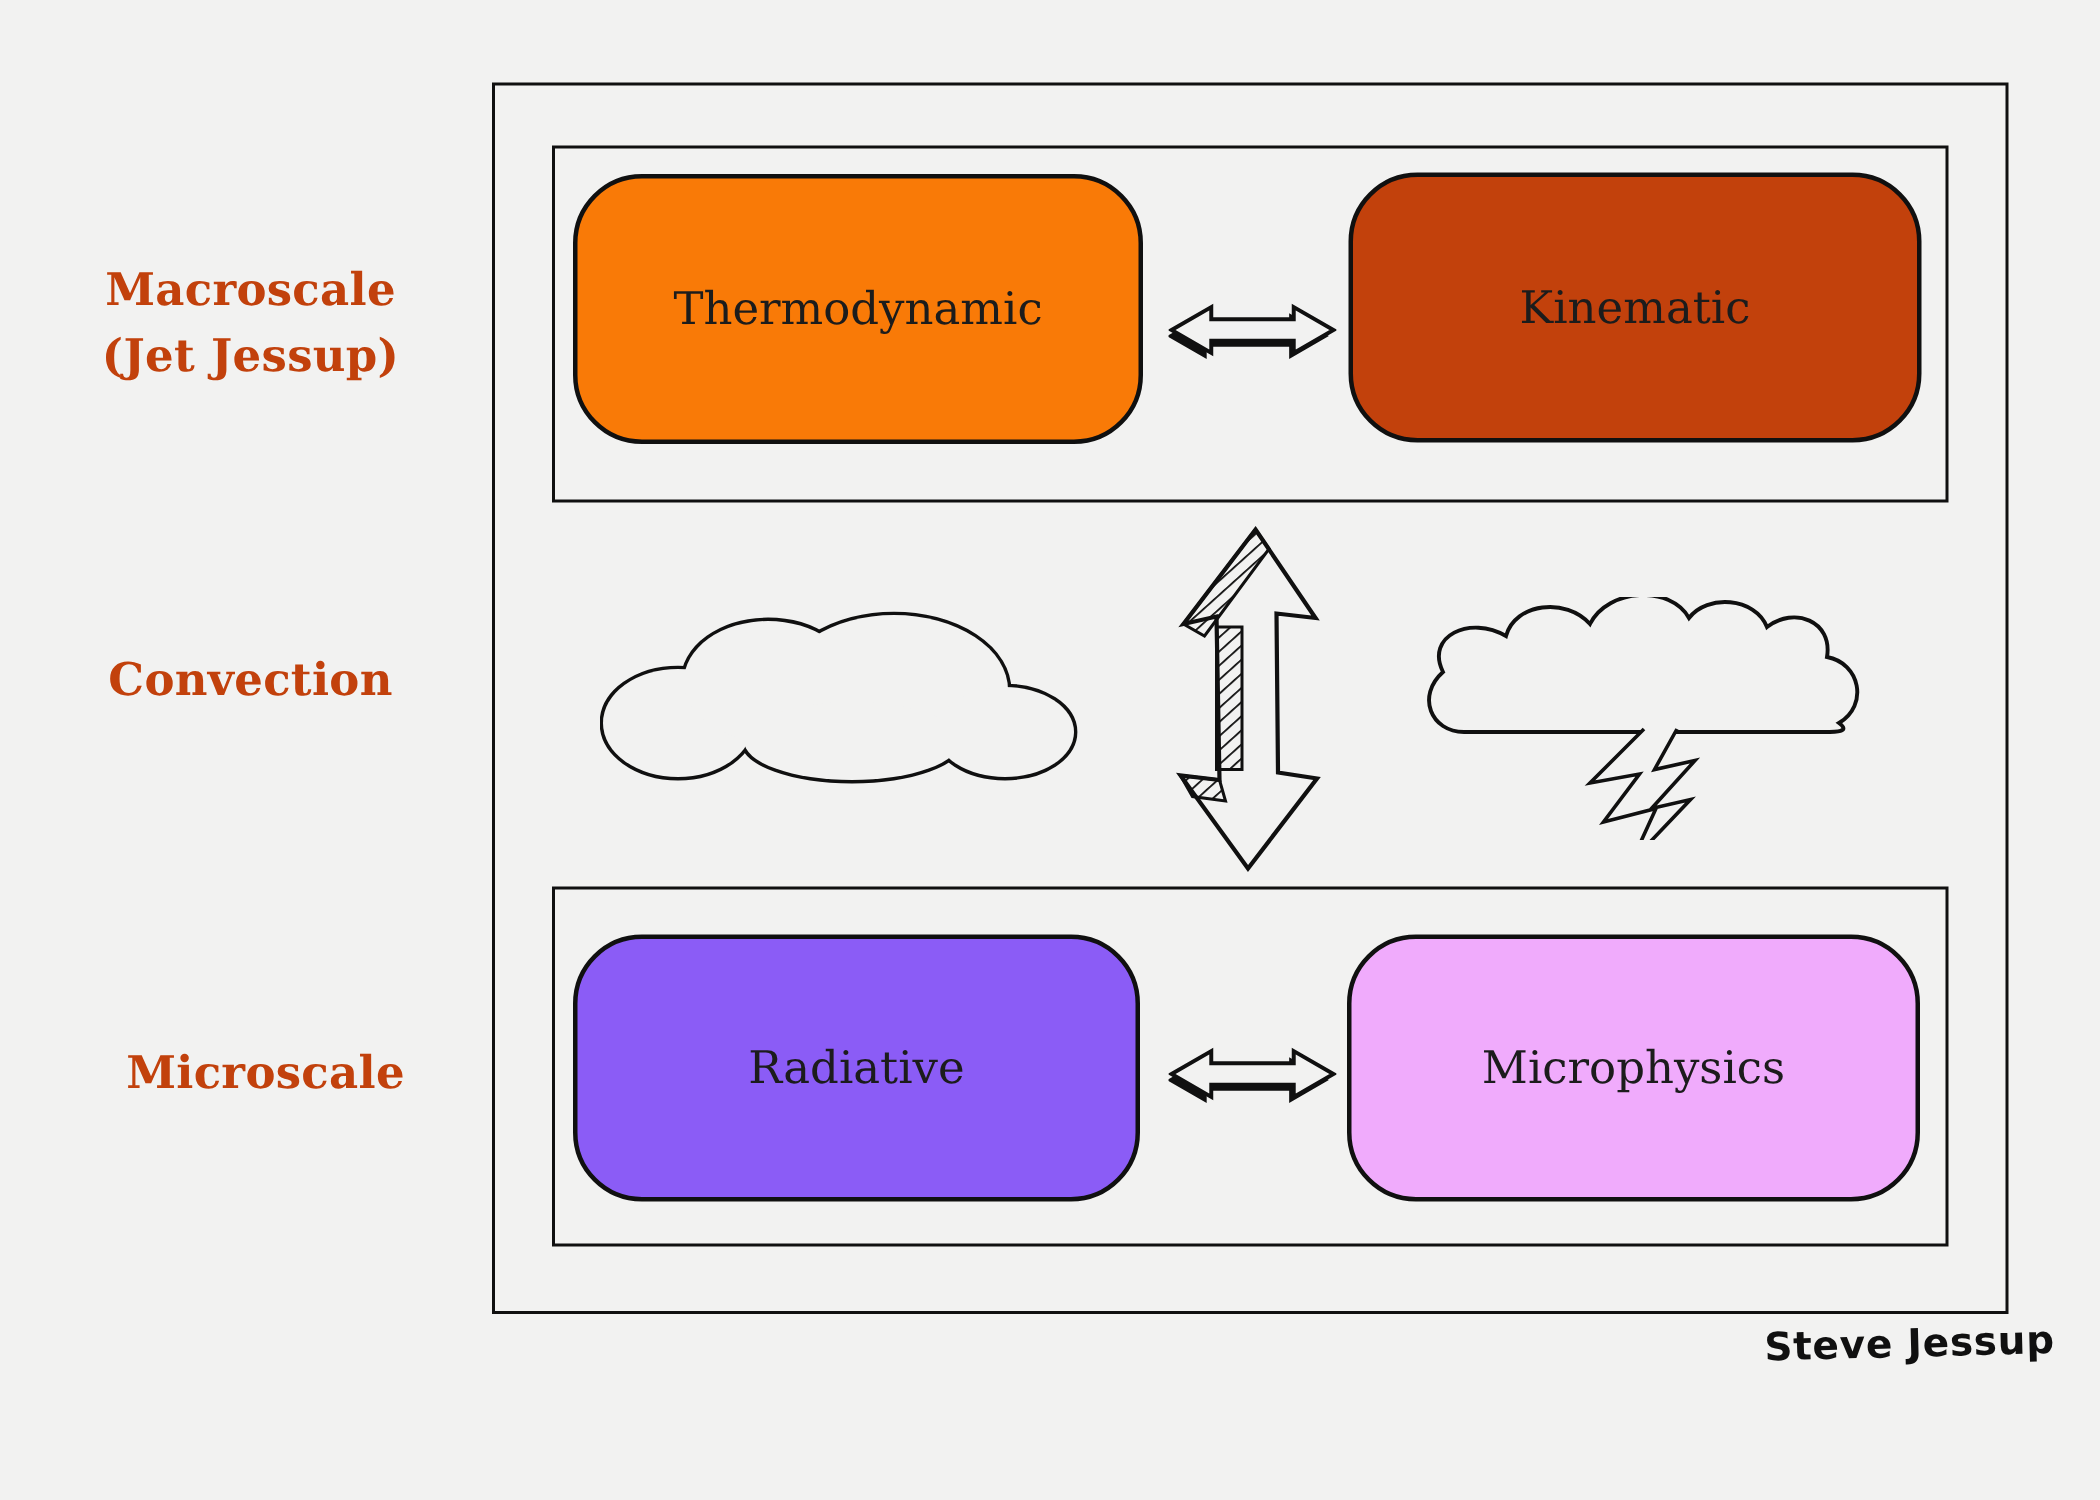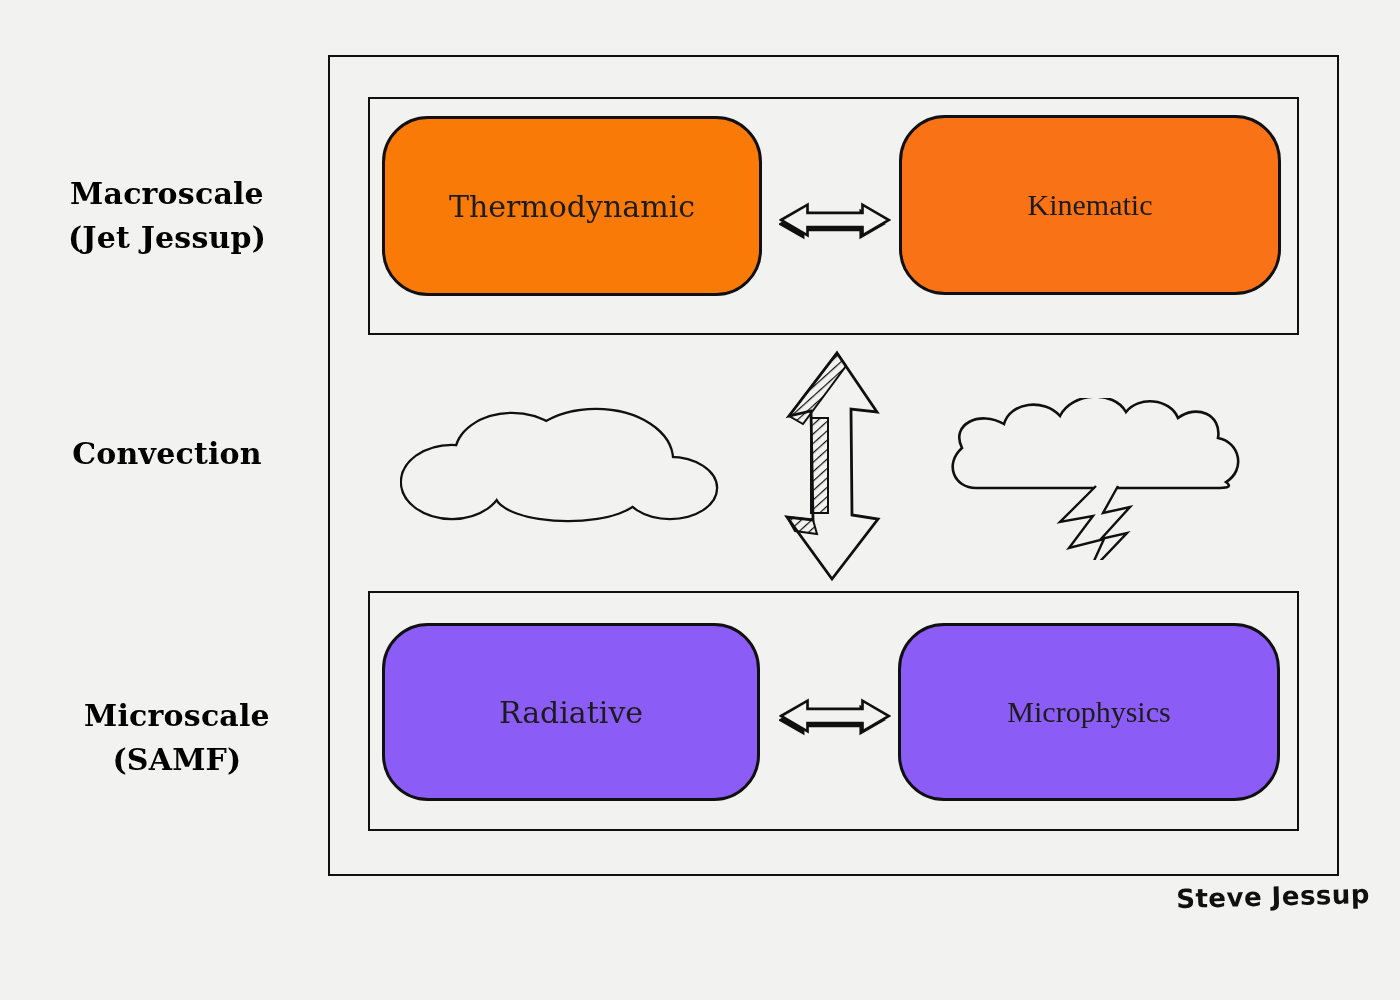--- a/index.html
+++ b/index.html
@@ -14,21 +14,21 @@
     height: 1000px;
     background: #f2f2f1;
     overflow: hidden;
   }
   .row-label {
     position: absolute;
     text-align: center;
     font-weight: bold;
     font-size: 30px;
     line-height: 44px;
-    color: #000000;
+    color: #c2410c;
     letter-spacing: 0.2px;
   }
   #label-macroscale { left: 12px; top: 172px; width: 310px; }
   #label-convection { left: 12px; top: 432px; width: 310px; }
   #label-microscale { left: 22px; top: 694px; width: 310px; text-align: center; }
 
   .outer-frame {
     position: absolute;
     left: 328px; top: 55px;
     width: 1011px; height: 821px;
@@ -94,38 +94,37 @@
 
   <div class="row-label" id="label-macroscale">
     <div>Macroscale</div>
     <div>(Jet Jessup)</div>
   </div>
   <div class="row-label" id="label-convection">
     <div>Convection</div>
   </div>
   <div class="row-label" id="label-microscale">
     <div>Microscale</div>
-    <div>(SAMF)</div>
   </div>
 
   <div class="outer-frame"></div>
 
   <div class="inner-frame" id="frame-top">
     <div class="rbox" id="box-thermodynamic" style="background-color: rgb(249, 122, 7);">
       <span>Thermodynamic</span>
     </div>
 
     <svg class="h-arrow" id="h-arrow-top" viewBox="0 0 110 40">
       <g>
         <path d="M 2 20 L 28 5 L 28 13 L 82 13 L 82 5 L 108 20 L 82 35 L 82 27 L 28 27 L 28 35 Z" fill="#101010" transform="translate(-3,4)"></path>
         <path d="M 2 20 L 28 5 L 28 13 L 82 13 L 82 5 L 108 20 L 82 35 L 82 27 L 28 27 L 28 35 Z" fill="#f2f2f1" stroke="#101010" stroke-width="2.6"></path>
       </g>
     </svg>
 
-    <div class="rbox" id="box-kinematic" style="background-color: #f97316; font-family: Liberation Serif, serif;">
+    <div class="rbox" id="box-kinematic" style="background-color: #c2410c;">
       <span>Kinematic</span>
     </div>
   </div>
 
   <svg class="mid-icon" id="cloud-left" viewBox="0 0 320 118">
     <g stroke="#101010" stroke-width="4.5" fill="#f2f2f1">
       <ellipse cx="52" cy="76" rx="50" ry="36"></ellipse>
       <ellipse cx="112" cy="48" rx="56" ry="40"></ellipse>
       <ellipse cx="196" cy="54" rx="76" ry="50"></ellipse>
       <ellipse cx="270" cy="82" rx="46" ry="30"></ellipse>
@@ -171,20 +170,20 @@
       <span>Radiative</span>
     </div>
 
     <svg class="h-arrow" id="h-arrow-bottom" viewBox="0 0 110 40">
       <g>
         <path d="M 2 20 L 28 5 L 28 13 L 82 13 L 82 5 L 108 20 L 82 35 L 82 27 L 28 27 L 28 35 Z" fill="#101010" transform="translate(-3,4)"></path>
         <path d="M 2 20 L 28 5 L 28 13 L 82 13 L 82 5 L 108 20 L 82 35 L 82 27 L 28 27 L 28 35 Z" fill="#f2f2f1" stroke="#101010" stroke-width="2.6"></path>
       </g>
     </svg>
 
-    <div class="rbox" id="box-microphysics" style="background-color: #8b5cf6; font-family: Liberation Serif, serif;">
+    <div class="rbox" id="box-microphysics" style="background-color: #f0abfc;">
       <span>Microphysics</span>
     </div>
   </div>
 
   <div class="signature">Steve Jessup</div>
 
 </div>
 
 </body></html>

